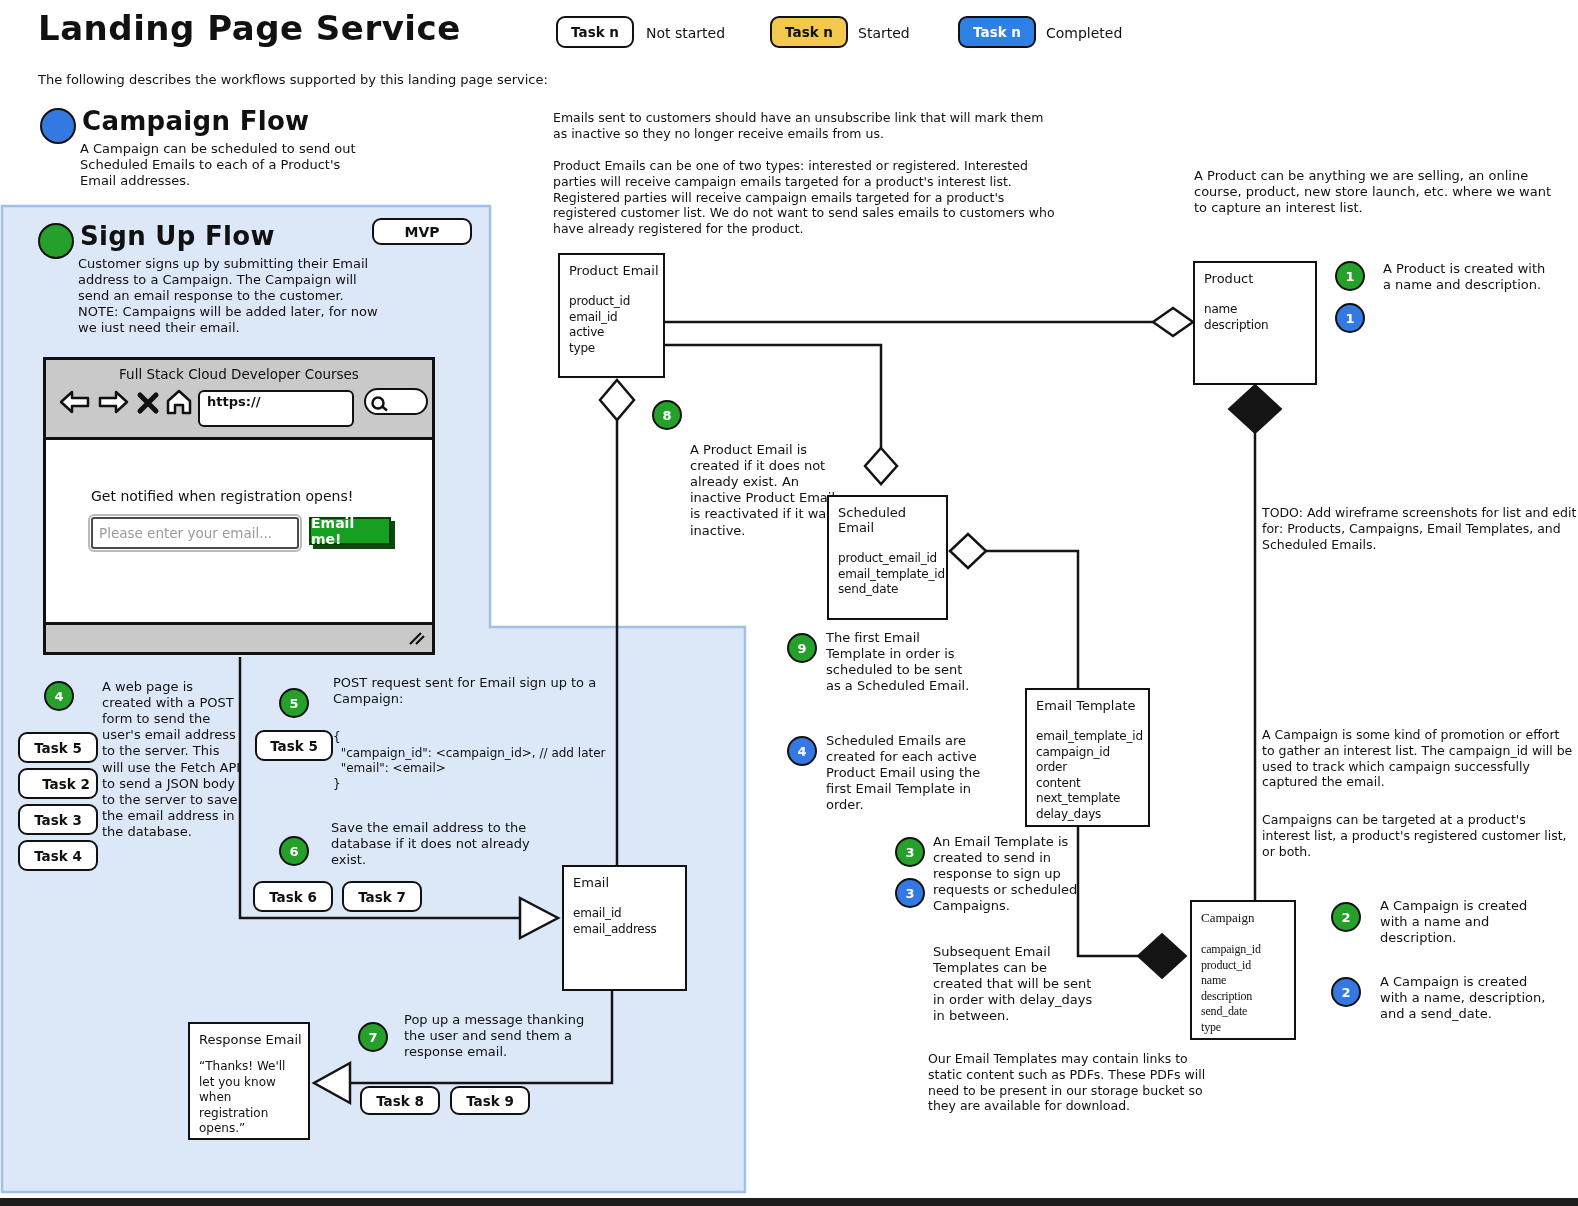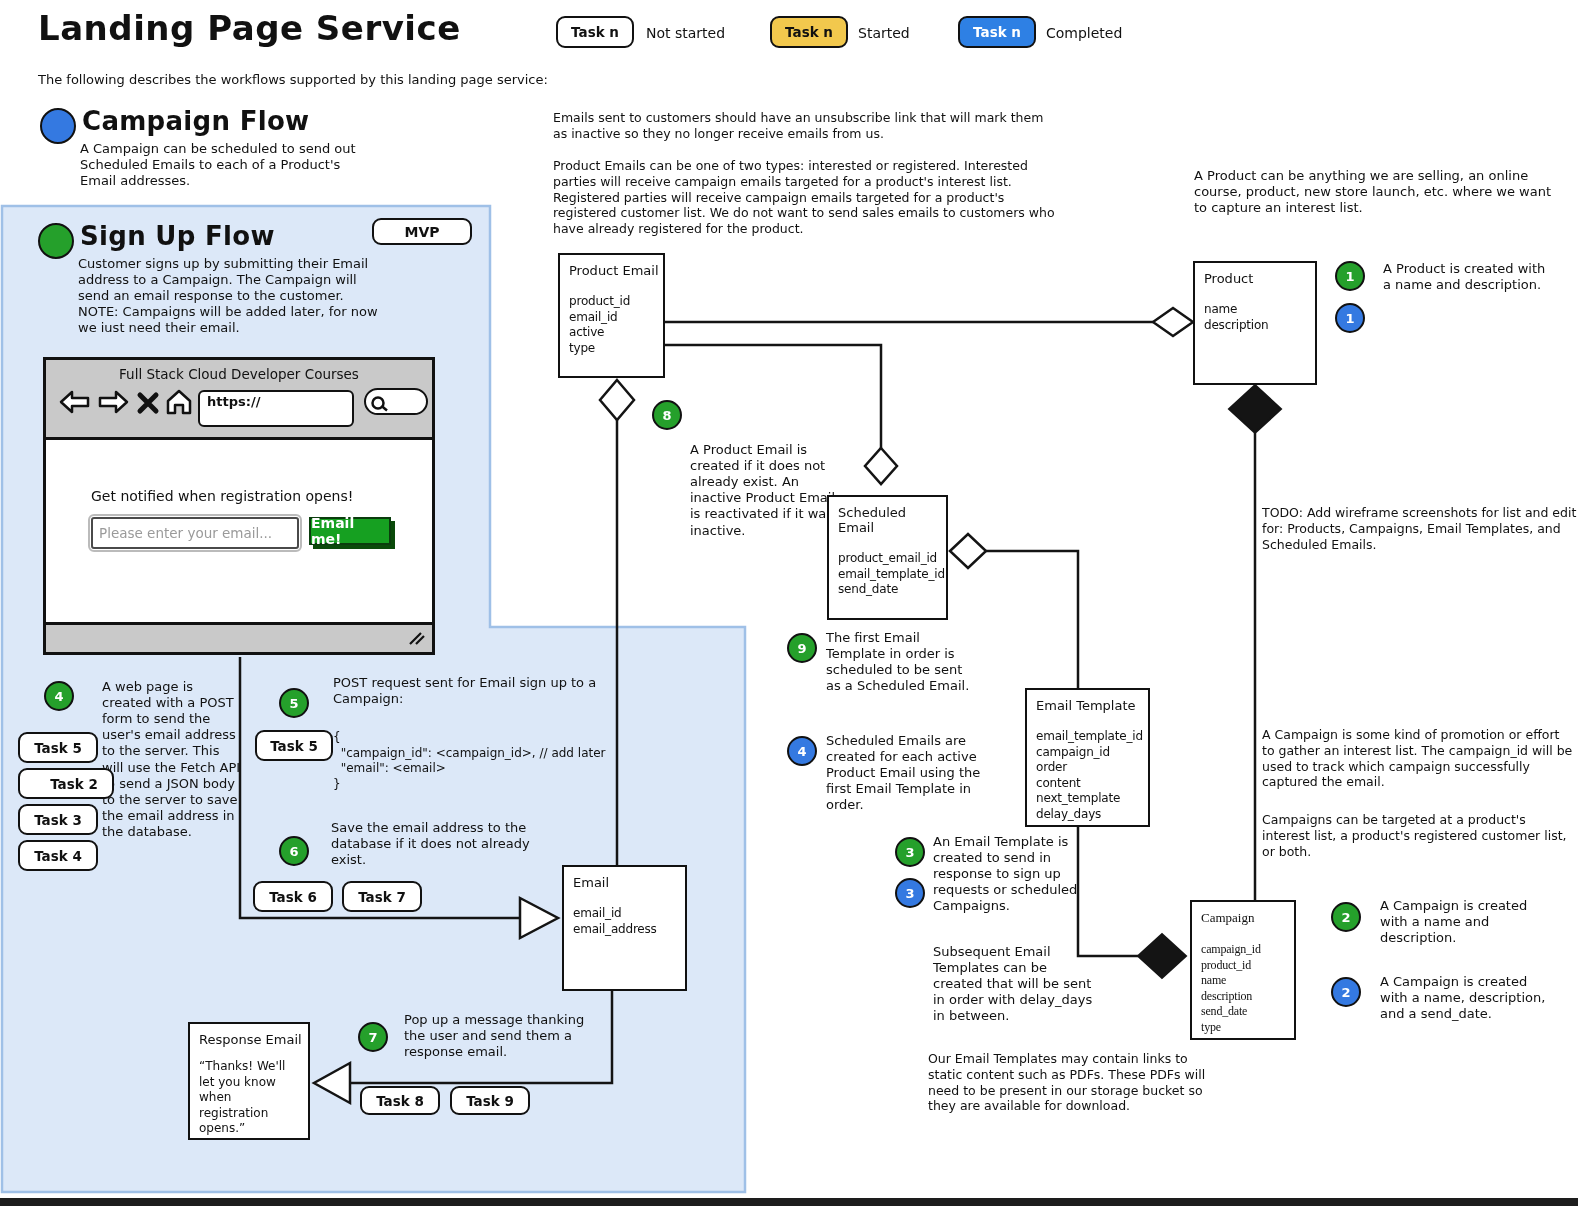--- a/index.html
+++ b/index.html
@@ -156,21 +156,21 @@
         <svg width="18" height="16" viewBox="0 0 18 16">
             <path d="M2 13 L13 2 M8 13 L16 5" stroke="#111" stroke-width="2.2"></path>
           </svg>
       </span>
     </div>
   </div>
 
   <div class="abs circle green" style="left:44px; top:681px;">4</div>
   <div class="abs note" style="left:102px; top:679px; width:142px;">A web page is created with a POST form to send the user's email address to the server. This will use the Fetch API to send a JSON body to the server to save the email address in the database.</div>
   <div class="abs chip" style="left:18px; top:732px; width:80px; height:31px;">Task 5</div>
-  <div class="abs chip" style="left:18px; top:768px; width:96px; height:31px;padding-left:16px;">Task 2</div>
+  <div class="abs chip" style="left:18px; top:768px; width:80px; height:31px;padding-left:16px;">Task 2</div>
   <div class="abs chip" style="left:18px; top:804px; width:80px; height:31px;">Task 3</div>
   <div class="abs chip" style="left:18px; top:840px; width:80px; height:31px;">Task 4</div>
 
   <div class="abs circle green" style="left:279px; top:688px;">5</div>
   <div class="abs note" style="left:333px; top:675px; width:290px;">POST request sent for Email sign up to a Campaign:</div>
   <div class="abs chip" style="left:255px; top:730px; width:78px; height:31px;">Task 5</div>
   <pre class="abs code" style="left:333px; top:730px;">{
   "campaign_id": &lt;campaign_id&gt;, // add later
   "email": &lt;email&gt;
 }</pre>

